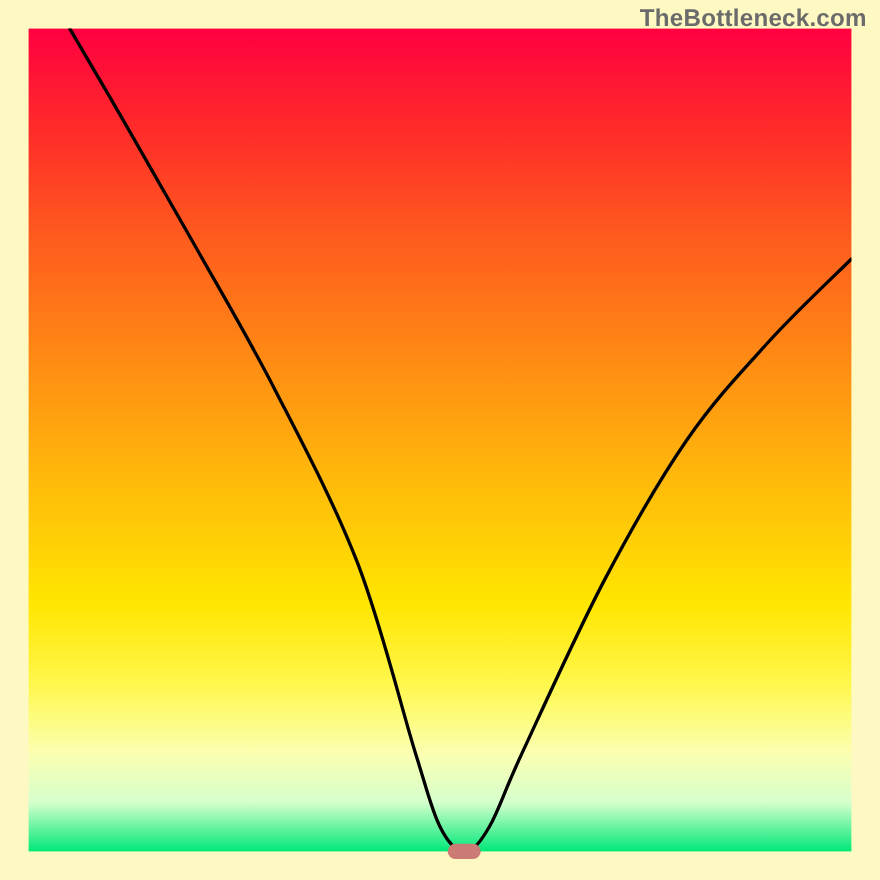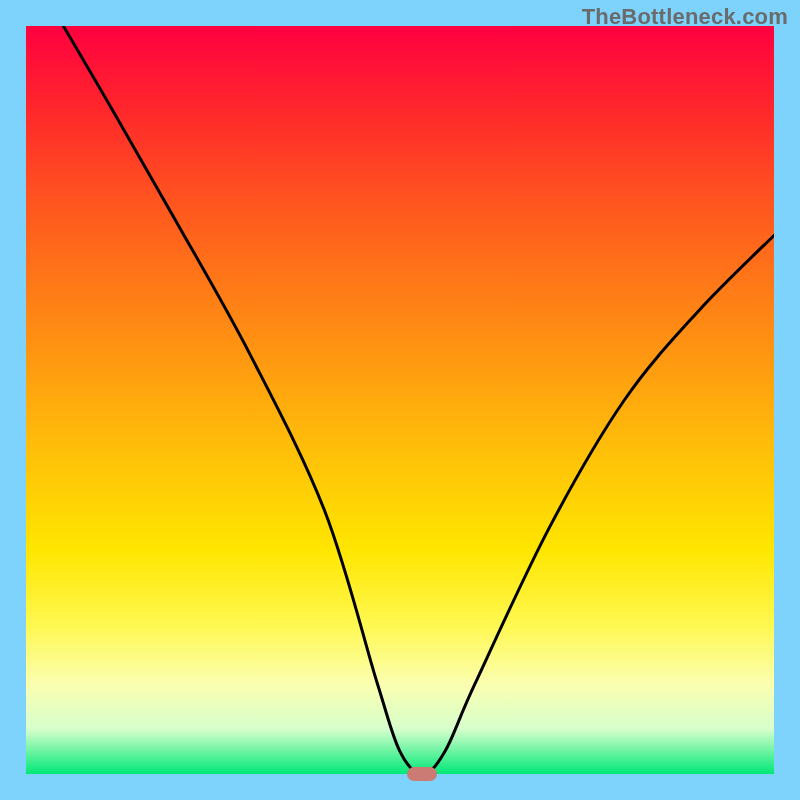--- a/index.html
+++ b/index.html
@@ -1,21 +1,21 @@
 <!DOCTYPE html>
 <html><head>
 <meta charset="utf-8">
 <style>
   * { margin: 0; padding: 0; box-sizing: border-box; }
   html, body { width: 800px; height: 800px; overflow: hidden; background: #000; }
   .frame {
     position: relative;
     width: 800px;
     height: 800px;
-    background: #7dd3fc;
+    background: #fef9c3;
   }
   .plot-area {
     position: absolute;
     left: 26px;
     top: 26px;
     width: 748px;
     height: 748px;
     background: linear-gradient(to bottom,
       #ff0040 0%,
       #ff2a2a 12%,

